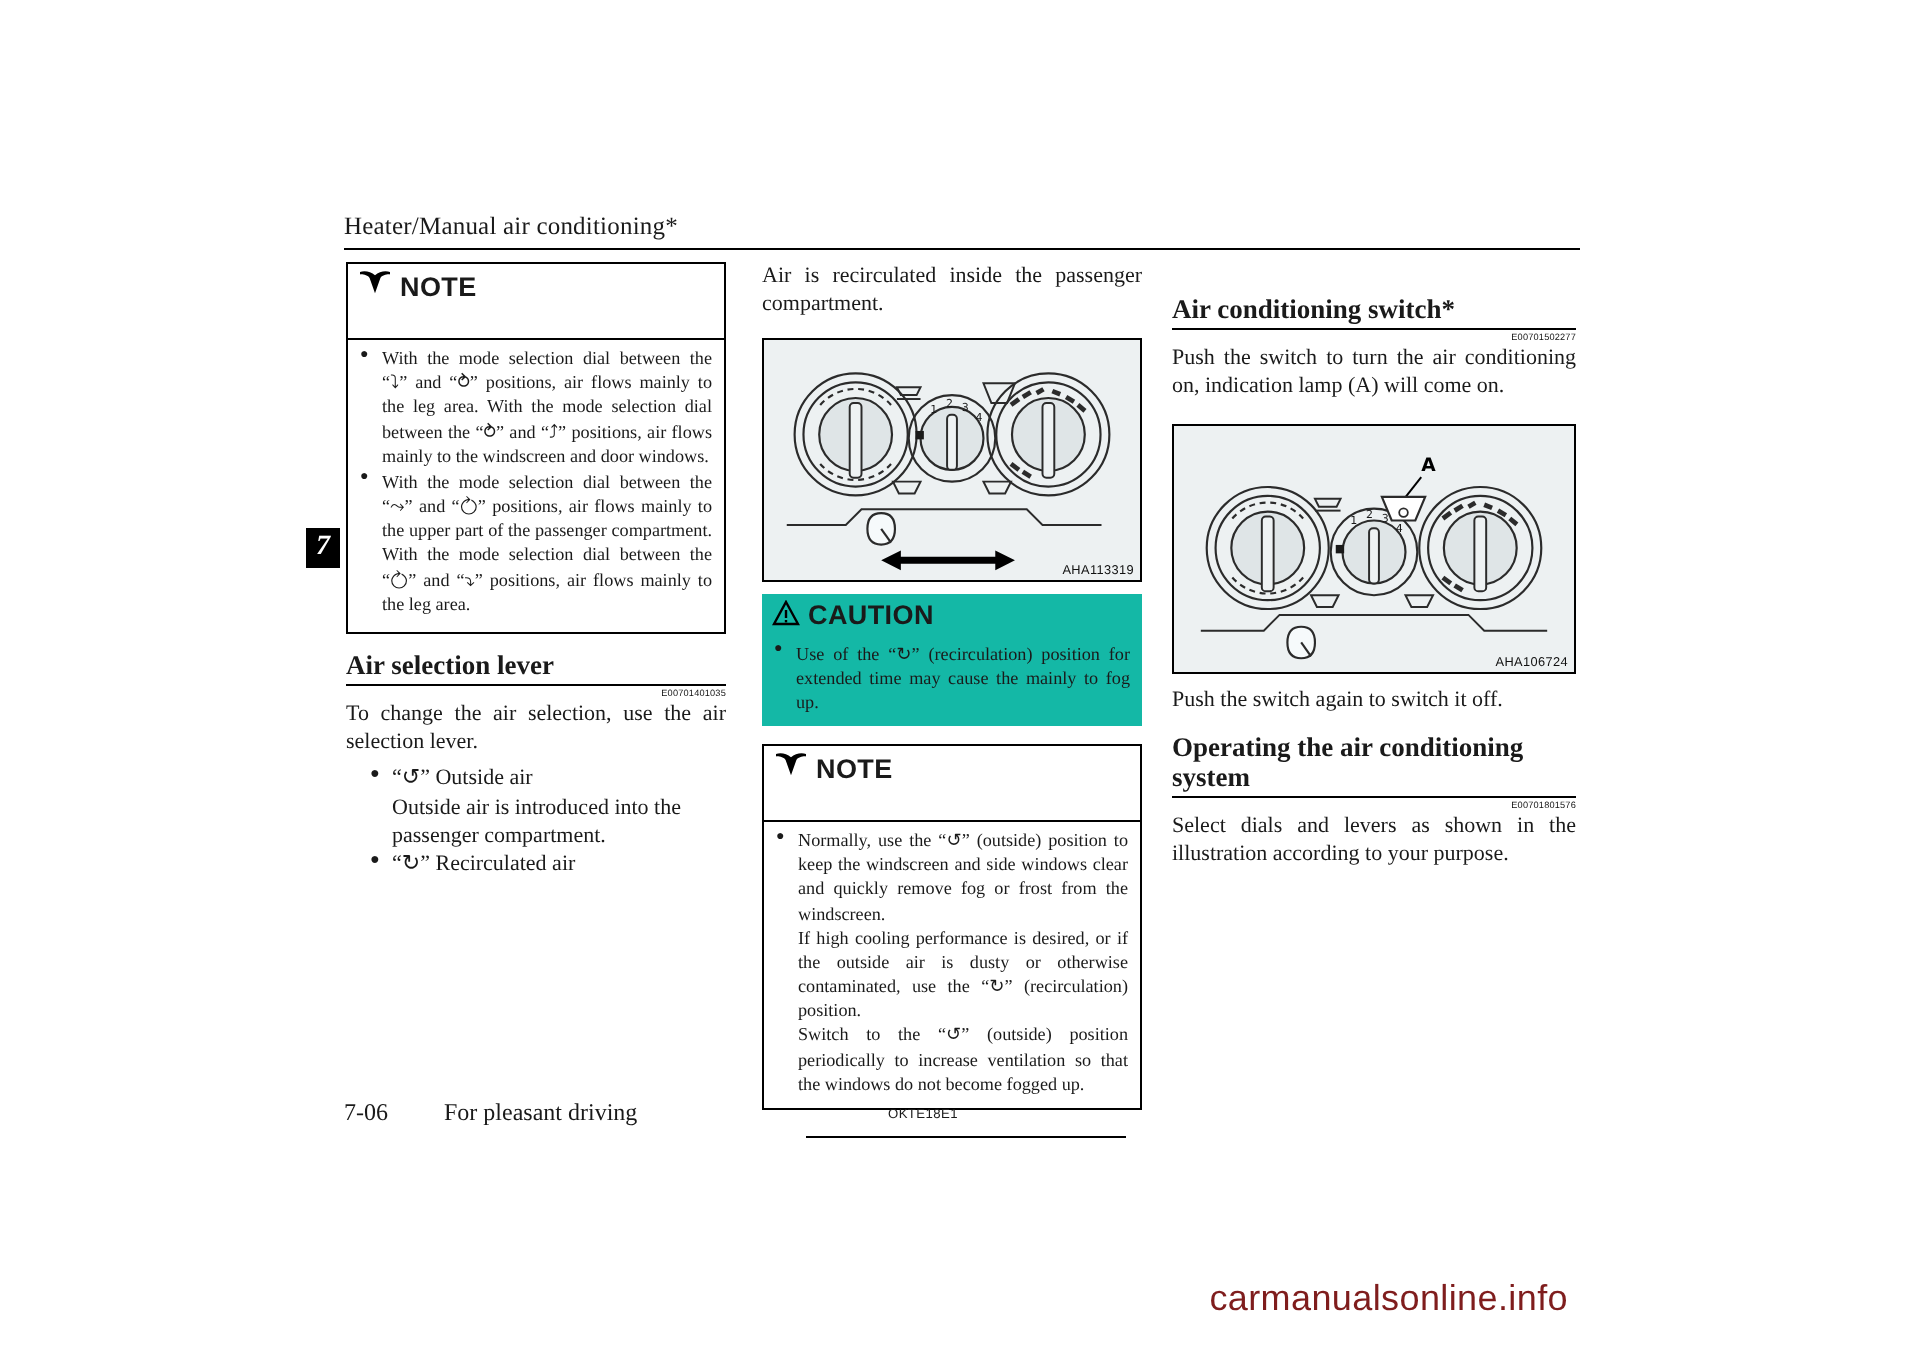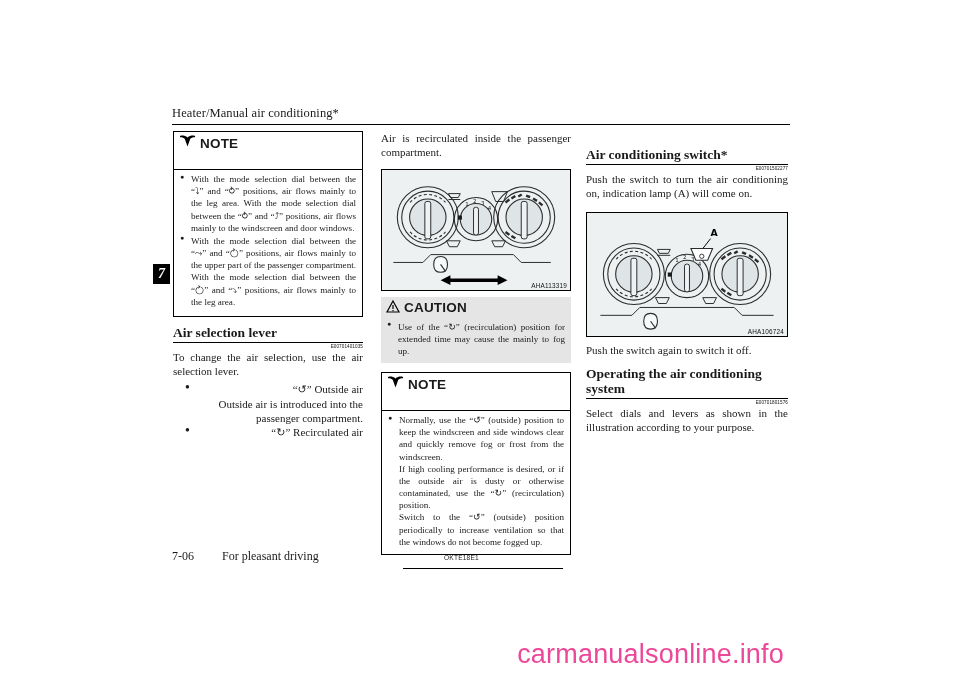--- a/index.html
+++ b/index.html
@@ -81,21 +81,21 @@
     align-items: center;
     gap: 4px;
     padding: 3px 5px 18px 5px;
     border-bottom: 1.3px solid #000;
     font-family: "Liberation Sans", sans-serif;
     font-weight: bold;
     font-size: 13.5px;
     letter-spacing: 0.2px;
   }
   .caution-box {
-    background: #e5e5e5;
+    background: #14b8a6;
     box-sizing: border-box;
     margin-bottom: 9px;
   }
   .caution-head {
     display: flex;
     align-items: center;
     gap: 4px;
     padding: 3px 5px 2px 5px;
     font-family: "Liberation Sans", sans-serif;
     font-weight: bold;
@@ -165,21 +165,20 @@
     list-style: none;
     margin: 2px 0 0 0;
     padding: 0 0 0 12px;
   }
   ul.ol2 > li {
     position: relative;
     padding-left: 11px;
     font-size: 11px;
     line-height: 1.3;
     margin-bottom: 0px;
-    text-align: right;
   }
   ul.ol2 > li::before {
     content: "\25CF";
     position: absolute;
     left: 0;
     top: 0px;
     font-size: 8px;
   }
   .sub-line {
     font-size: 11px;
@@ -236,22 +235,22 @@
     width: 160px;
     height: 1px;
     background: #000;
   }
 
   .watermark {
     position: absolute;
     right: 8px;
     top: 639px;
     font-family: "Liberation Sans", sans-serif;
-    font-size: 27px;
-    color: #ec4899;
+    font-size: 18px;
+    color: #7f1d1d;
     letter-spacing: 0.2px;
   }
 </style>
 </head>
 <body>
 
 <div class="page">
 
   <div class="header-title">Heater/Manual air conditioning*</div>
   <div class="header-rule"></div>

